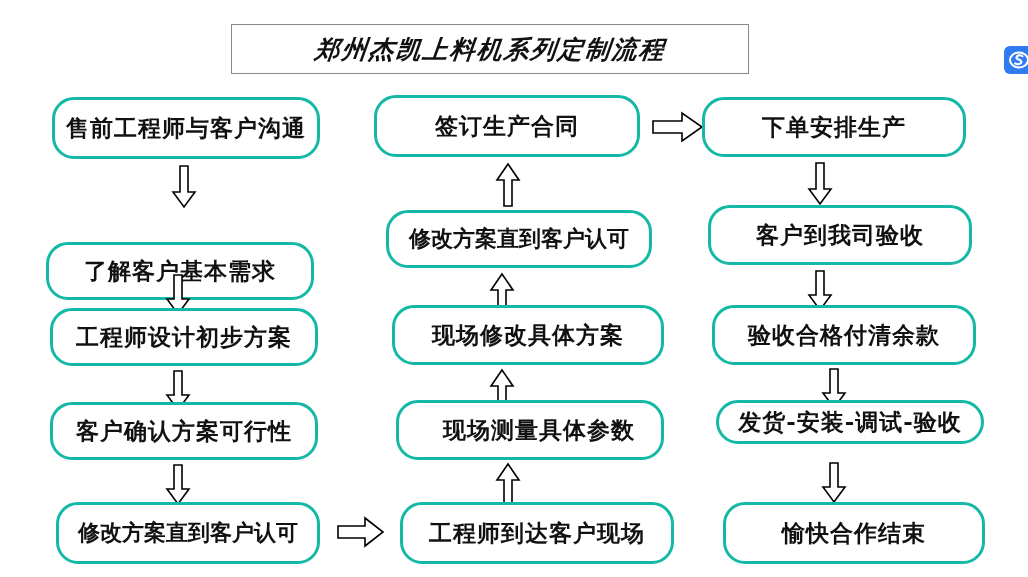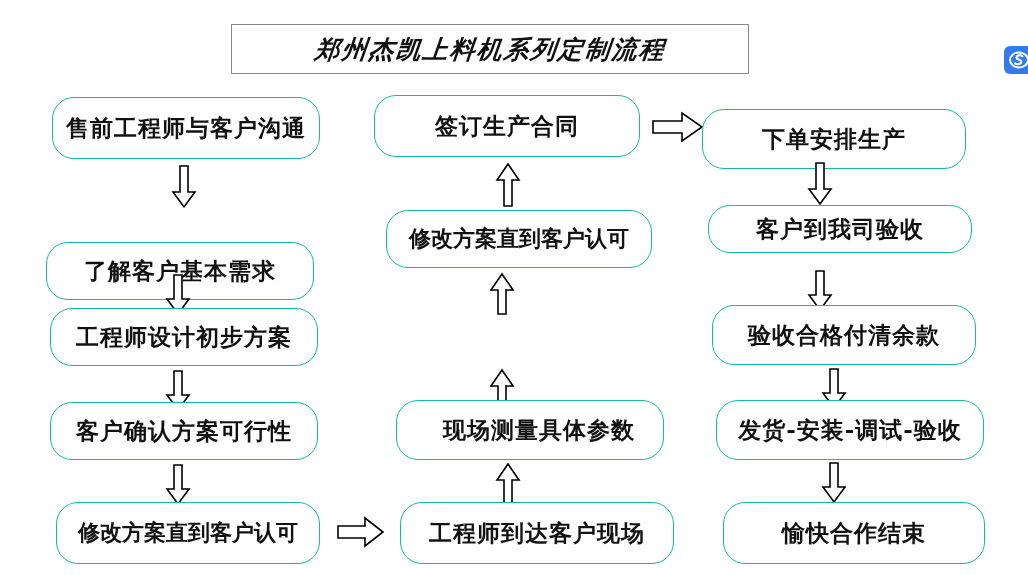--- a/index.html
+++ b/index.html
@@ -44,21 +44,21 @@
     font-style: italic;
     letter-spacing: 2px;
     color: #111111;
     white-space: nowrap;
     transform: skewX(-6deg);
   }
 
   
   .node {
     position: absolute;
-    border: 1px solid #14b8a6;
+    border: 3px solid #14b8a6;
     border-radius: 22px;
     background: #ffffff;
     box-sizing: border-box;
     display: flex;
     align-items: center;
     justify-content: center;
   }
   .node-label {
     font-family: "DejaVu Serif", "Liberation Serif", serif;
     font-size: 23px;
@@ -175,20 +175,23 @@
   <div class="node" style="left:386px; top:210px; width:266px; height:58px;">
     <span class="node-label wide">修改方案直到客户认可</span>
   </div>
 
   <div class="arrow" style="left:488px; top:272px;">
     <svg width="28" height="44" viewBox="0 0 28 44">
       <path d="M14,2 L25,18 L18,18 L18,42 L10,42 L10,18 L3,18 Z"></path>
     </svg>
   </div>
 
+  <div class="node" style="left:392px; top:305px; width:272px; height:60px;">
+    <span class="node-label">现场修改具体方案</span>
+  </div>
 
   <div class="arrow" style="left:488px; top:368px;">
     <svg width="28" height="44" viewBox="0 0 28 44">
       <path d="M14,2 L25,18 L18,18 L18,42 L10,42 L10,18 L3,18 Z"></path>
     </svg>
   </div>
 
   <div class="node" style="left:396px; top:400px; width:268px; height:60px;padding-left:18px;">
     <span class="node-label">现场测量具体参数</span>
   </div>
@@ -202,51 +205,51 @@
   <div class="node" style="left:400px; top:502px; width:274px; height:62px;align-items:center;">
     <span class="node-label">工程师到达客户现场</span>
   </div>
 
   <div class="arrow" style="left:652px; top:110px;">
     <svg width="52" height="34" viewBox="0 0 52 34">
       <path d="M1,11 L30,11 L30,3 L50,17 L30,31 L30,23 L1,23 Z"></path>
     </svg>
   </div>
 
-  <div class="node" style="left:702px; top:97px;  width:264px; height:60px;margin-top:12px;">
+  <div class="node" style="left:702px; top:97px;  width:264px; height:60px;">
     <span class="node-label">下单安排生产</span>
   </div>
 
   <div class="arrow" style="left:806px; top:162px;">
     <svg width="28" height="44" viewBox="0 0 28 44">
       <path d="M10,1 L18,1 L18,27 L25,27 L14,42 L3,27 L10,27 Z"></path>
     </svg>
   </div>
 
-  <div class="node" style="left:708px; top:205px; width:264px; height:48px;">
+  <div class="node" style="left:708px; top:205px; width:264px; height:60px;">
     <span class="node-label">客户到我司验收</span>
   </div>
 
   <div class="arrow" style="left:806px; top:270px;">
     <svg width="28" height="42" viewBox="0 0 28 42">
       <path d="M10,1 L18,1 L18,25 L25,25 L14,40 L3,25 L10,25 Z"></path>
     </svg>
   </div>
 
   <div class="node" style="left:712px; top:305px; width:264px; height:60px;">
     <span class="node-label">验收合格付清余款</span>
   </div>
 
   <div class="arrow" style="left:820px; top:368px;">
     <svg width="28" height="42" viewBox="0 0 28 42">
       <path d="M10,1 L18,1 L18,25 L25,25 L14,40 L3,25 L10,25 Z"></path>
     </svg>
   </div>
 
-  <div class="node" style="left:716px; top:400px; width:268px; height:60px;">
+  <div class="node" style="left:716px; top:400px; width:268px; height:44px;">
     <span class="node-label">发货-安装-调试-验收</span>
   </div>
 
   <div class="arrow" style="left:820px; top:462px;">
     <svg width="28" height="42" viewBox="0 0 28 42">
       <path d="M10,1 L18,1 L18,25 L25,25 L14,40 L3,25 L10,25 Z"></path>
     </svg>
   </div>
 
   <div class="node" style="left:723px; top:502px; width:262px; height:62px;">

